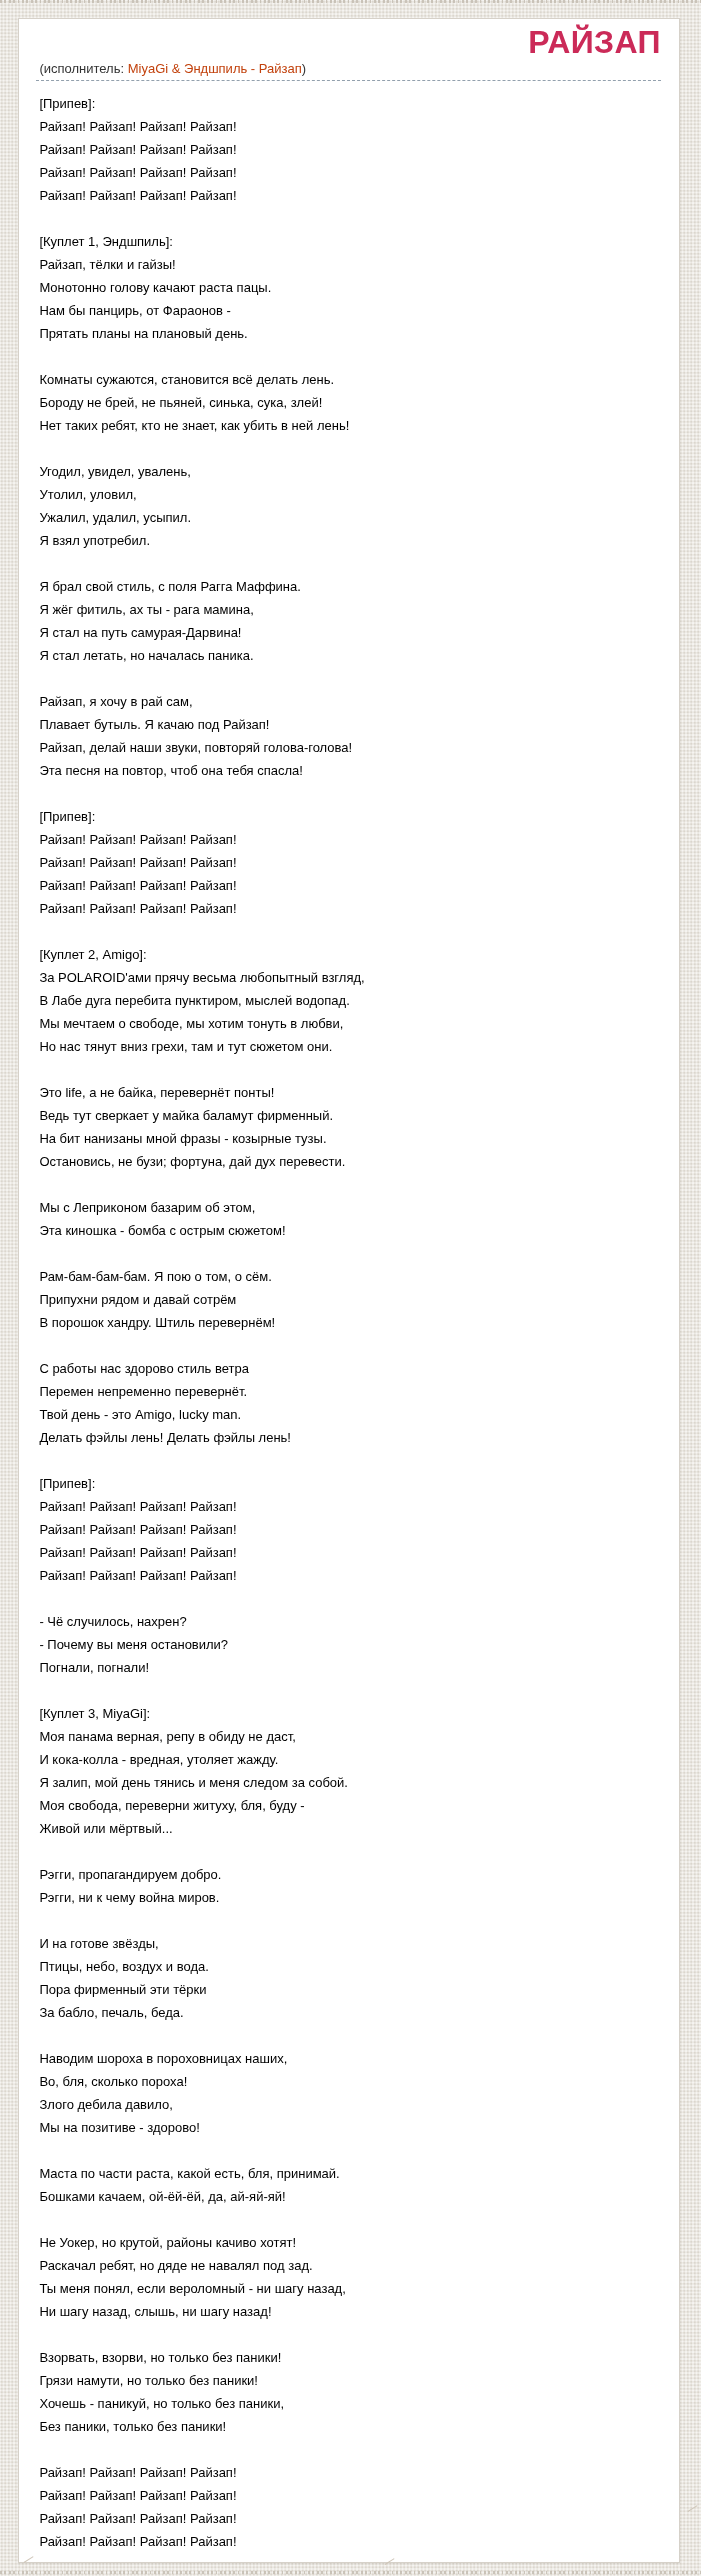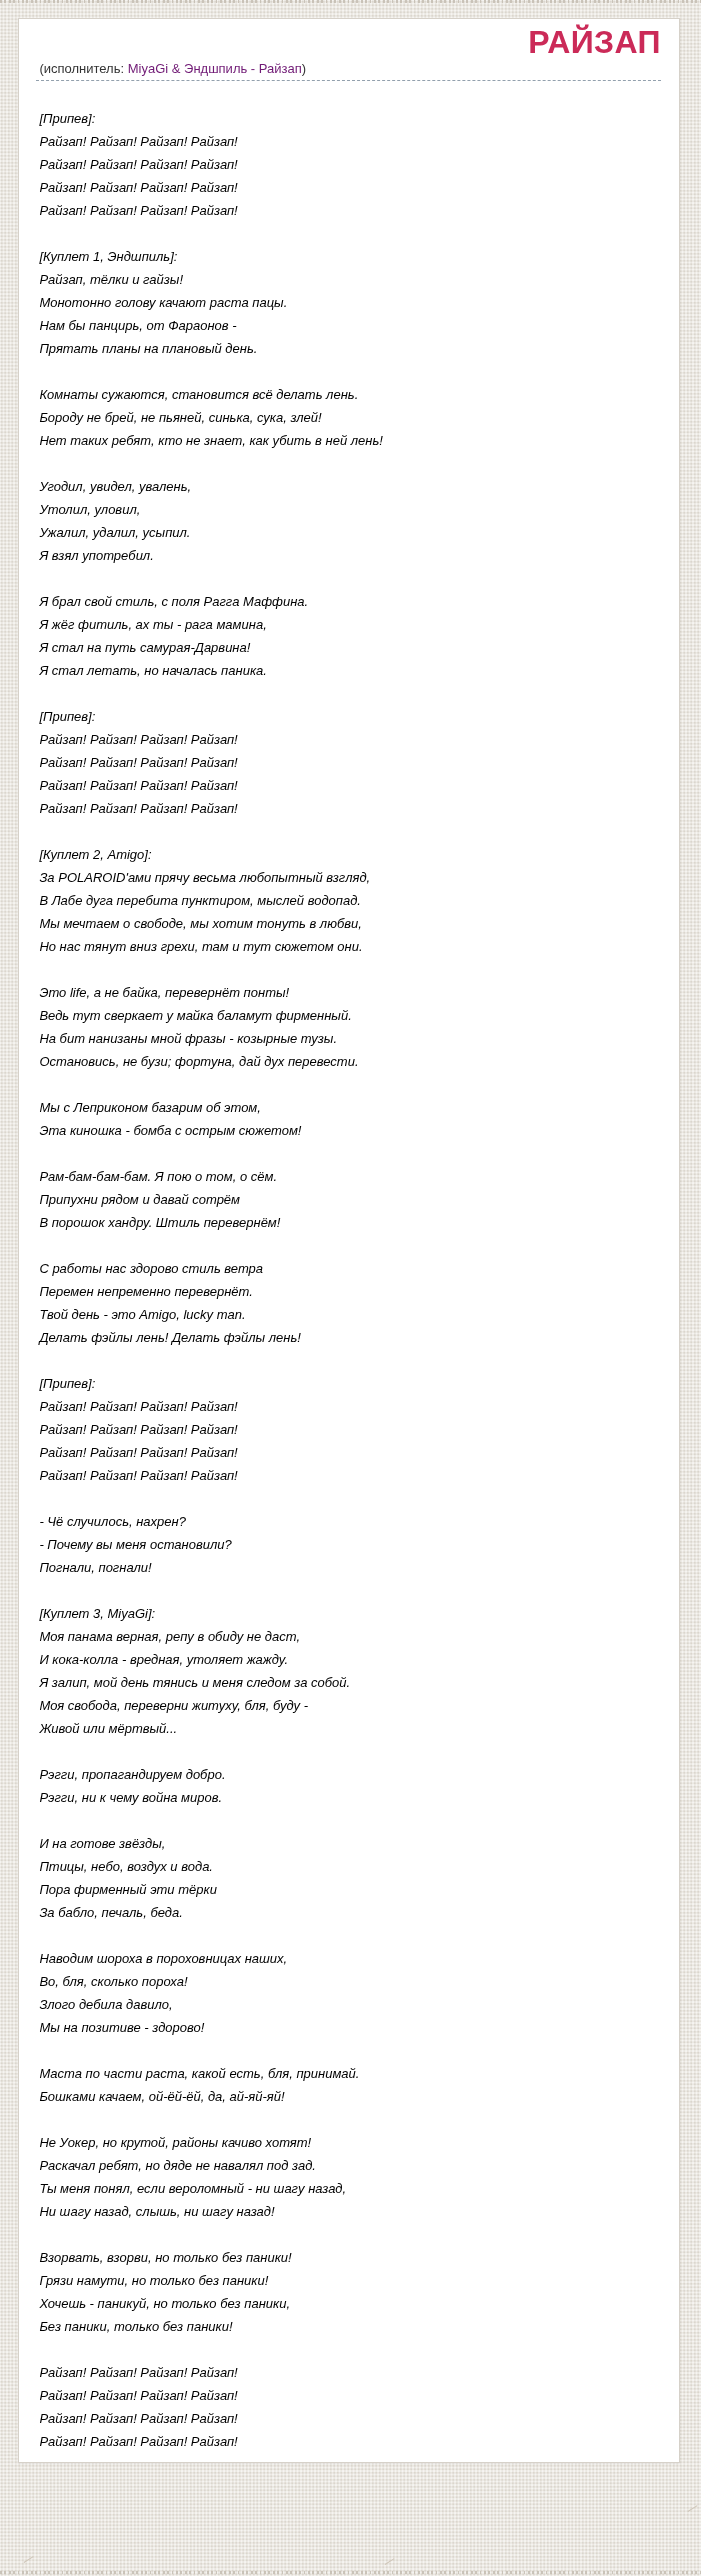--- a/index.html
+++ b/index.html
@@ -67,37 +67,36 @@
     text-align: right;
   }
 
   .artist-line {
     font-size: 13px;
     line-height: 16px;
     color: #333333;
     white-space: nowrap;
   }
   .artist-link {
-    color: #701a75;
+    color: #c2410c;
     text-decoration: none;
     cursor: pointer;
   }
 
   .separator {
     margin: 2.6px 0 0 -3.5px;
     height: 0;
     border-bottom: 0.9px dashed #92a0ad;
   }
 
   .lyrics {
-    margin-top: 26px;
+    margin-top: 11px;
     font-size: 13px;
     line-height: 23px;
     color: #000000;
-    font-style: italic;
   }
   .lyrics p {
     margin: 0 0 23px 0;
     padding: 0;
   }
   .lyrics p:last-child {
     margin-bottom: 3.5px;
   }
 </style>
 </head>
@@ -113,20 +112,21 @@
     <div class="artist-line"><span>(исполнитель:</span> <a class="artist-link">MiyaGi &amp; Эндшпиль - Райзап</a><span>)</span></div>
 
     <div class="separator"></div>
 
     <div class="lyrics" id="lyrics">
         <p><span>[Припев]:</span><br><span>Райзап! Райзап! Райзап! Райзап!</span><br><span>Райзап! Райзап! Райзап! Райзап!</span><br><span>Райзап! Райзап! Райзап! Райзап!</span><br><span>Райзап! Райзап! Райзап! Райзап!</span></p>
         <p><span>[Куплет 1, Эндшпиль]:</span><br><span>Райзап, тёлки и гайзы!</span><br><span>Монотонно голову качают раста пацы.</span><br><span>Нам бы панцирь, от Фараонов -</span><br><span>Прятать планы на плановый день.</span></p>
         <p><span>Комнаты сужаются, становится всё делать лень.</span><br><span>Бороду не брей, не пьяней, синька, сука, злей!</span><br><span>Нет таких ребят, кто не знает, как убить в ней лень!</span></p>
         <p><span>Угодил, увидел, увалень,</span><br><span>Утолил, уловил,</span><br><span>Ужалил, удалил, усыпил.</span><br><span>Я взял употребил.</span></p>
         <p><span>Я брал свой стиль, с поля Рагга Маффина.</span><br><span>Я жёг фитиль, ах ты - рага мамина,</span><br><span>Я стал на путь самурая-Дарвина!</span><br><span>Я стал летать, но началась паника.</span></p>
+        <p><span>Райзап, я хочу в рай сам,</span><br><span>Плавает бутыль. Я качаю под Райзап!</span><br><span>Райзап, делай наши звуки, повторяй голова-голова!</span><br><span>Эта песня на повтор, чтоб она тебя спасла!</span></p>
         <p><span>[Припев]:</span><br><span>Райзап! Райзап! Райзап! Райзап!</span><br><span>Райзап! Райзап! Райзап! Райзап!</span><br><span>Райзап! Райзап! Райзап! Райзап!</span><br><span>Райзап! Райзап! Райзап! Райзап!</span></p>
         <p><span>[Куплет 2, Amigo]:</span><br><span>За POLAROID'ами прячу весьма любопытный взгляд,</span><br><span>В Лабе дуга перебита пунктиром, мыслей водопад.</span><br><span>Мы мечтаем о свободе, мы хотим тонуть в любви,</span><br><span>Но нас тянут вниз грехи, там и тут сюжетом они.</span></p>
         <p><span>Это life, а не байка, перевернёт понты!</span><br><span>Ведь тут сверкает у майка баламут фирменный.</span><br><span>На бит нанизаны мной фразы - козырные тузы.</span><br><span>Остановись, не бузи; фортуна, дай дух перевести.</span></p>
         <p><span>Мы с Леприконом базарим об этом,</span><br><span>Эта киношка - бомба с острым сюжетом!</span></p>
         <p><span>Рам-бам-бам-бам. Я пою о том, о сём.</span><br><span>Припухни рядом и давай сотрём</span><br><span>В порошок хандру. Штиль перевернём!</span></p>
         <p><span>С работы нас здорово стиль ветра</span><br><span>Перемен непременно перевернёт.</span><br><span>Твой день - это Amigo, lucky man.</span><br><span>Делать фэйлы лень! Делать фэйлы лень!</span></p>
         <p><span>[Припев]:</span><br><span>Райзап! Райзап! Райзап! Райзап!</span><br><span>Райзап! Райзап! Райзап! Райзап!</span><br><span>Райзап! Райзап! Райзап! Райзап!</span><br><span>Райзап! Райзап! Райзап! Райзап!</span></p>
         <p><span>- Чё случилось, нахрен?</span><br><span>- Почему вы меня остановили?</span><br><span>Погнали, погнали!</span></p>
         <p><span>[Куплет 3, MiyaGi]:</span><br><span>Моя панама верная, репу в обиду не даст,</span><br><span>И кока-колла - вредная, утоляет жажду.</span><br><span>Я залип, мой день тянись и меня следом за собой.</span><br><span>Моя свобода, переверни житуху, бля, буду -</span><br><span>Живой или мёртвый...</span></p>
         <p><span>Рэгги, пропагандируем добро.</span><br><span>Рэгги, ни к чему война миров.</span></p>

